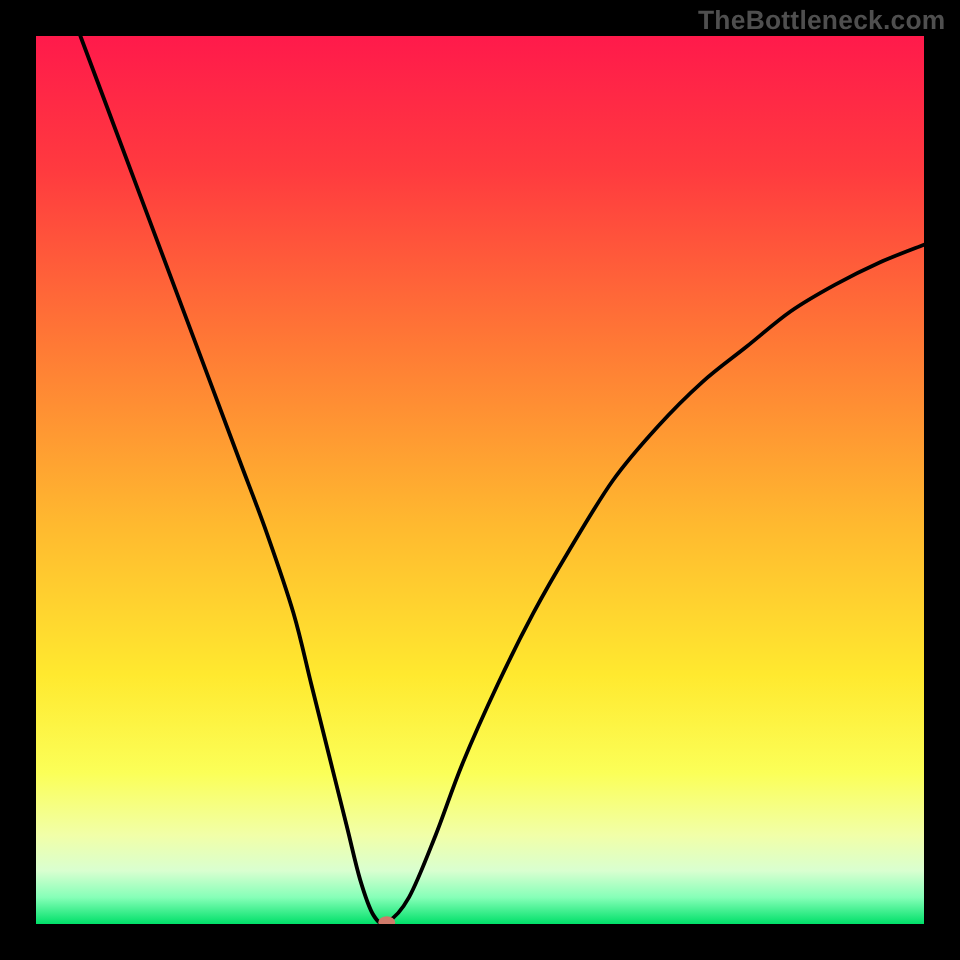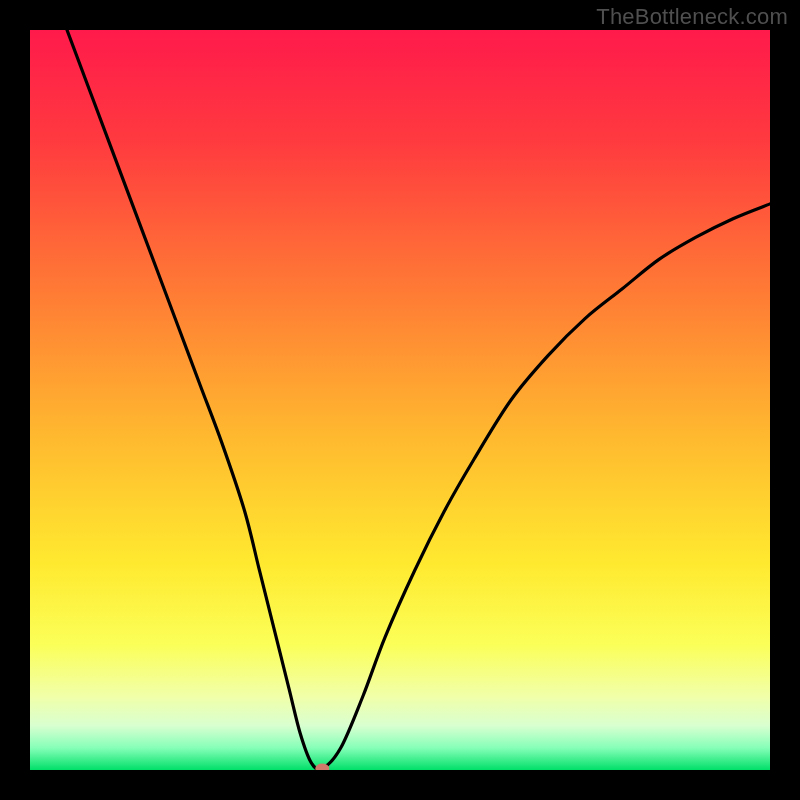--- a/index.html
+++ b/index.html
@@ -10,21 +10,21 @@
     background: #000;
     position: relative;
     font-family: Arial, Helvetica, sans-serif;
   }
   .watermark {
     position: absolute;
     top: 4px;
     right: 12px;
     color: #4f4f4f;
     font-size: 22px;
-    font-weight: 400;
+    font-weight: 700;
     letter-spacing: 0.2px;
     z-index: 10;
   }
   .plot-frame {
     position: absolute;
     left: 30px;
     top: 30px;
     width: 740px;
     height: 740px;
     background: #000;

